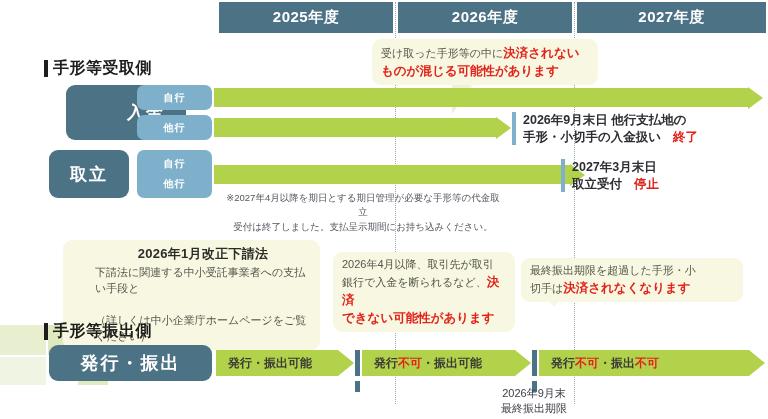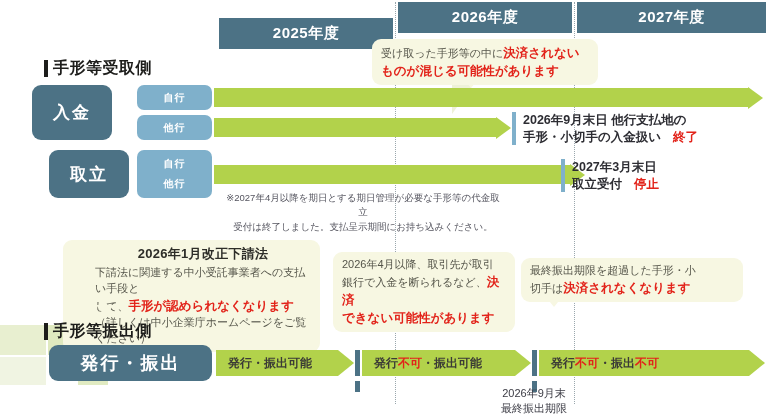--- a/index.html
+++ b/index.html
@@ -222,21 +222,21 @@
 </head>
 <body>
 
 <div id="root">
 
   <div class="deco" style="left:0;top:325px;width:46px;height:30px;background:#e8efd0;"></div>
   <div class="deco" style="left:48px;top:325px;width:60px;height:30px;background:#dfe9bf;"></div>
   <div class="deco" style="left:0;top:357px;width:46px;height:28px;background:#f0f4e2;"></div>
   <div class="deco" style="left:78px;top:357px;width:30px;height:28px;background:#e1ebc2;"></div>
 
-  <div class="yr-head" style="left:219px;width:174px;margin-top:16px;">
+  <div class="yr-head" style="left:219px;width:174px;">
     <span>2025年度</span>
   </div>
   <div class="yr-head" style="left:398px;width:174px;">
     <span>2026年度</span>
   </div>
   <div class="yr-head" style="left:577px;width:189px;">
     <span>2027年度</span>
   </div>
 
   <div class="yr-sep" style="left:395px;height:402px;"></div>
@@ -248,21 +248,21 @@
   </div>
 
   <div class="soft-wedge" style="left:452px;top:78px;"></div>
 
   <div class="callout" style="left:372px;top:39px;width:226px;">
     <span><span>受け取った手形等の中に</span><span class="hl">決済されない</span></span><br>
     <span class="hl">ものが混じる可能性があります</span>
   </div>
   <div class="tail tail-down" style="left:462px;top:77px;"></div>
 
-  <div class="cat-chip" style="left:32px;top:85px;width:80px;height:55px;">
+  <div class="cat-chip" style="left:66px;top:85px;width:80px;height:55px;padding-left:40px;">
     <span>入金</span>
   </div>
   <div class="sub-chip" style="left:137px;top:85px;width:75px;height:25px;">
     <span>自行</span>
   </div>
   <div class="sub-chip" style="left:137px;top:115px;width:75px;height:25px;">
     <span>他行</span>
   </div>
 
   <div class="arrow-bar" style="left:214px;top:88px;width:534px;height:19px;"></div>
@@ -293,21 +293,21 @@
   </div>
 
   <div class="footnote" style="left:222px;top:191px;width:282px;">
     <span>※2027年4月以降を期日とする期日管理が必要な手形等の代金取立</span><br>
     <span>受付は終了しました。支払呈示期間にお持ち込みください。</span>
   </div>
 
   <div class="callout" style="left:63px;top:240px;width:257px;padding-left:32px;">
     <span class="ttl">2026年1月改正下請法</span>
     <span>下請法に関連する中小受託事業者への支払い手段と</span><br>
-    <span><span>して、</span><span class="hl">手形が認められなくなります</span></span><br>
+    <br>
     <span>（詳しくは中小企業庁ホームページをご覧ください）</span>
   </div>
   <div class="tail tail-down" style="left:96px;top:305px;"></div>
 
   <div class="callout" style="left:333px;top:252px;width:182px;">
     <span>2026年4月以降、取引先が取引</span><br>
     <span><span>銀行で入金を断られるなど、</span><span class="hl">決済</span></span><br>
     <span class="hl">できない可能性があります</span>
   </div>
   <div class="tail tail-down" style="left:357px;top:304px;"></div>

